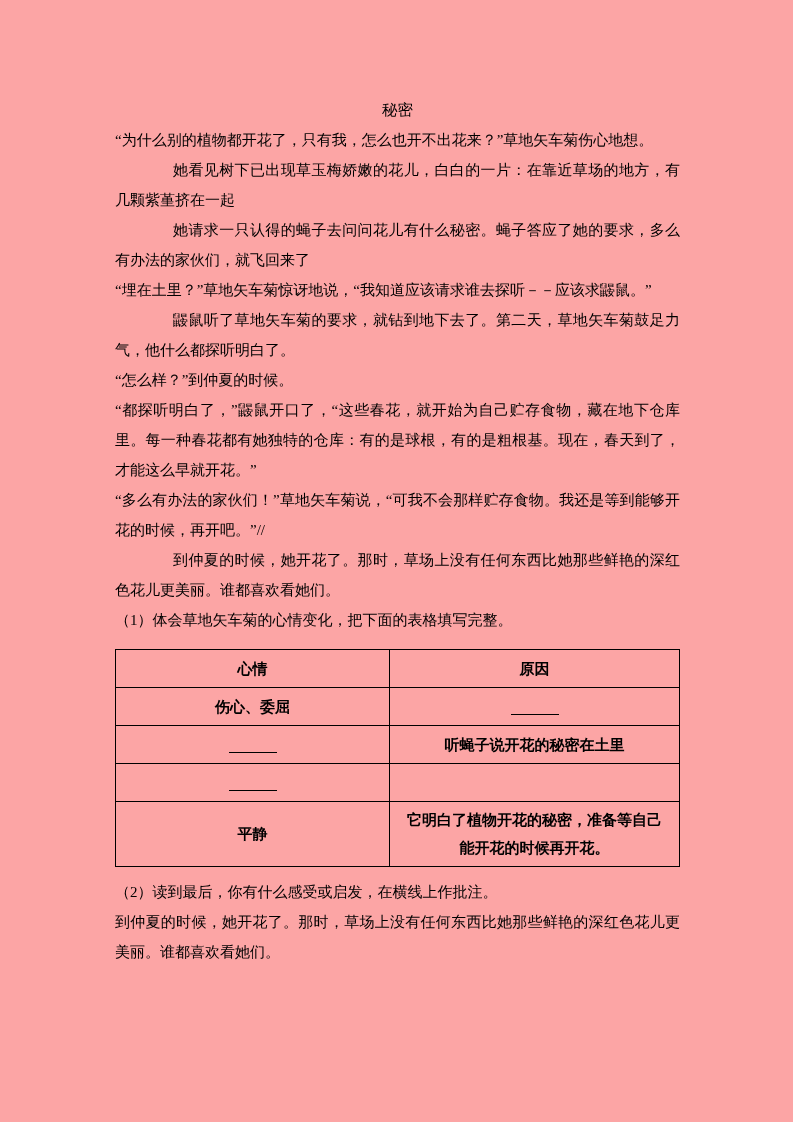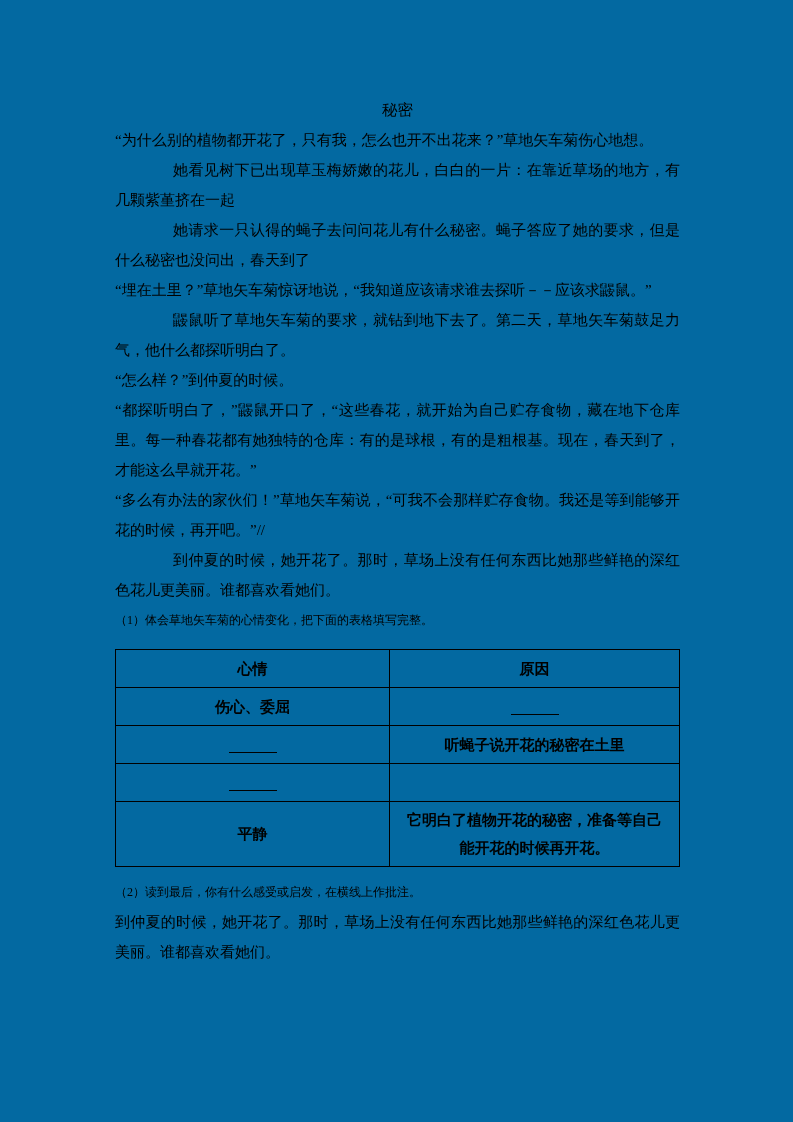--- a/index.html
+++ b/index.html
@@ -8,37 +8,37 @@
     width: 793px;
     height: 1122px;
     font-family: "Liberation Serif", "DejaVu Serif", serif;
     color: #000000;
     overflow: hidden;
   }
   .page {
     width: 793px;
     height: 1122px;
     padding: 95px 113px 0 115px;
-    background: #0369a1;
+    background: #fca5a5;
     overflow: hidden;
   }
   .doc-title {
     font-size: 15.5px;
     font-weight: normal;
     text-align: center;
     line-height: 30px;
   }
   .para {
     font-size: 15px;
     line-height: 30px;
     text-align: justify;
   }
   .para.indent { text-indent: 58px; }
   .question-line {
-    font-size: 12px;
+    font-size: 15px;
     line-height: 30px;
   }
   table.mood-table {
     border-collapse: collapse;
     width: 100%;
     table-layout: fixed;
     margin-top: 14px;
     margin-bottom: 10px;
   }
   .mood-table th, .mood-table td {
@@ -62,21 +62,21 @@
 </head>
 <body>
 
 <div class="page">
 
   <h1 class="doc-title">秘密</h1>
 
   <div>
       <p class="para">“为什么别的植物都开花了，只有我，怎么也开不出花来？”草地矢车菊伤心地想。</p>
       <p class="para indent">她看见树下已出现草玉梅娇嫩的花儿，白白的一片：在靠近草场的地方，有几颗紫堇挤在一起</p>
-      <p class="para indent">她请求一只认得的蝇子去问问花儿有什么秘密。蝇子答应了她的要求，但是什么秘密也没问出，春天到了</p>
+      <p class="para indent">她请求一只认得的蝇子去问问花儿有什么秘密。蝇子答应了她的要求，多么有办法的家伙们，就飞回来了</p>
       <p class="para">“埋在土里？”草地矢车菊惊讶地说，“我知道应该请求谁去探听－－应该求鼹鼠。”</p>
       <p class="para indent">鼹鼠听了草地矢车菊的要求，就钻到地下去了。第二天，草地矢车菊鼓足力气，他什么都探听明白了。</p>
       <p class="para">“怎么样？”到仲夏的时候。</p>
       <p class="para">“都探听明白了，”鼹鼠开口了，“这些春花，就开始为自己贮存食物，藏在地下仓库里。每一种春花都有她独特的仓库：有的是球根，有的是粗根基。现在，春天到了，才能这么早就开花。”</p>
       <p class="para">“多么有办法的家伙们！”草地矢车菊说，“可我不会那样贮存食物。我还是等到能够开花的时候，再开吧。”//</p>
       <p class="para indent">到仲夏的时候，她开花了。那时，草场上没有任何东西比她那些鲜艳的深红色花儿更美丽。谁都喜欢看她们。</p>
     </div>
 
   <p class="question-line">（1）体会草地矢车菊的心情变化，把下面的表格填写完整。</p>
 

